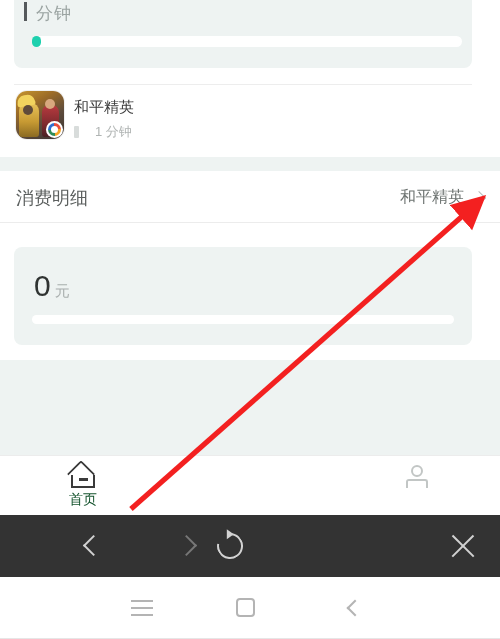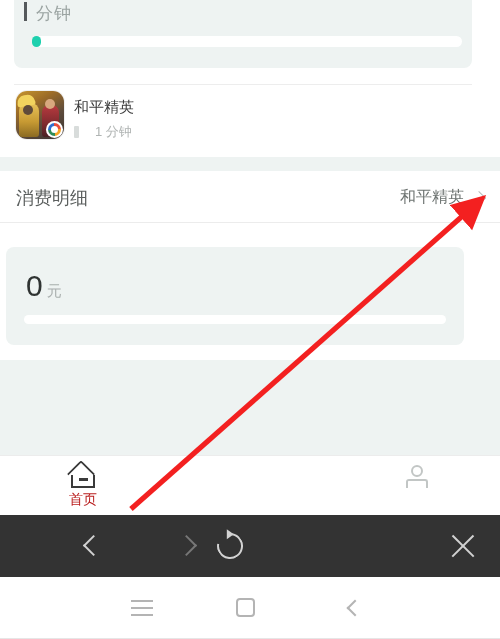--- a/index.html
+++ b/index.html
@@ -95,21 +95,21 @@
   .spend-link  { position:absolute; right:36px; top:16px; font-size:16px; color:#6e7472; }
   .chev-right {
     position:absolute; right:16px; top:22px; width:10px; height:10px;
     border-right:1.6px solid #b6bbba; border-top:1.6px solid #b6bbba;
     transform:rotate(45deg);
   }
   .hdr-line { position:absolute; left:0; top:222px; width:500px; height:1px; background:#ececec; }
 
   
   .spend-card {
-    position:absolute; left:6px; top:247px; width:458px; height:98px;
+    position:absolute; left:14px; top:247px; width:458px; height:98px;
     background:#eef3f2; border-radius:8px;
   }
   .amt { position:absolute; left:20px; top:22px; font-size:30px; color:#2f3332; font-weight:400; }
   .amt-unit { font-size:15px; color:#a9afae; margin-left:4px; }
   .spend-track {
     position:absolute; left:18px; top:68px; width:422px; height:9px;
     background:#ffffff; border-radius:5px;
   }
 
   
@@ -119,21 +119,21 @@
   .tabbar {
     position:absolute; left:0; top:455px; width:500px; height:60px;
     background:#ffffff; border-top:1px solid #ececec;
   }
   .tab { position:absolute; top:0; width:166px; height:60px; text-align:center; }
   .tab-1 { left:0; }
   .tab-2 { left:167px; }
   .tab-3 { left:334px; }
   .tab-ico { position:relative; height:30px; margin-top:5px; }
   .tab-lbl { font-size:14px; line-height:16px; }
-  .tab.active .tab-lbl { color:#b91c1c; }
+  .tab.active .tab-lbl { color:#14532d; }
   .tab.inactive .tab-lbl { color:#b8bcbb; }
 
   
   .ico-home { position:absolute; left:50%; top:3px; width:28px; height:24px; margin-left:-14px; }
   .ico-home .roof {
     position:absolute; left:2px; top:0; width:20px; height:20px;
     border-left:2px solid #3a3a3a; border-top:2px solid #3a3a3a;
     transform:rotate(45deg); border-radius:3px 0 0 0;
   }
   .ico-home .wallL { position:absolute; left:2px; top:11px; width:2px; height:13px; background:#3a3a3a; }

